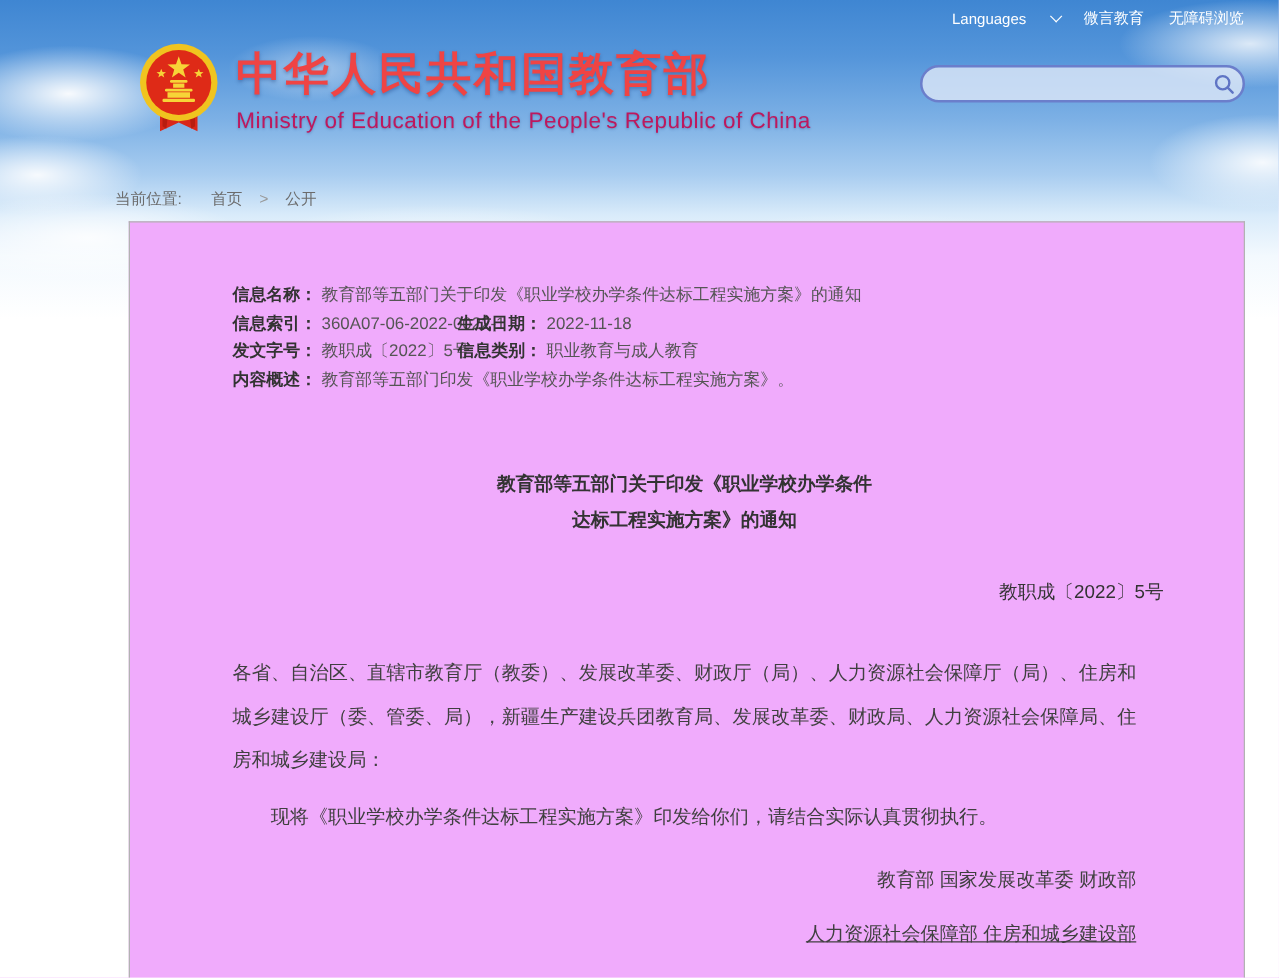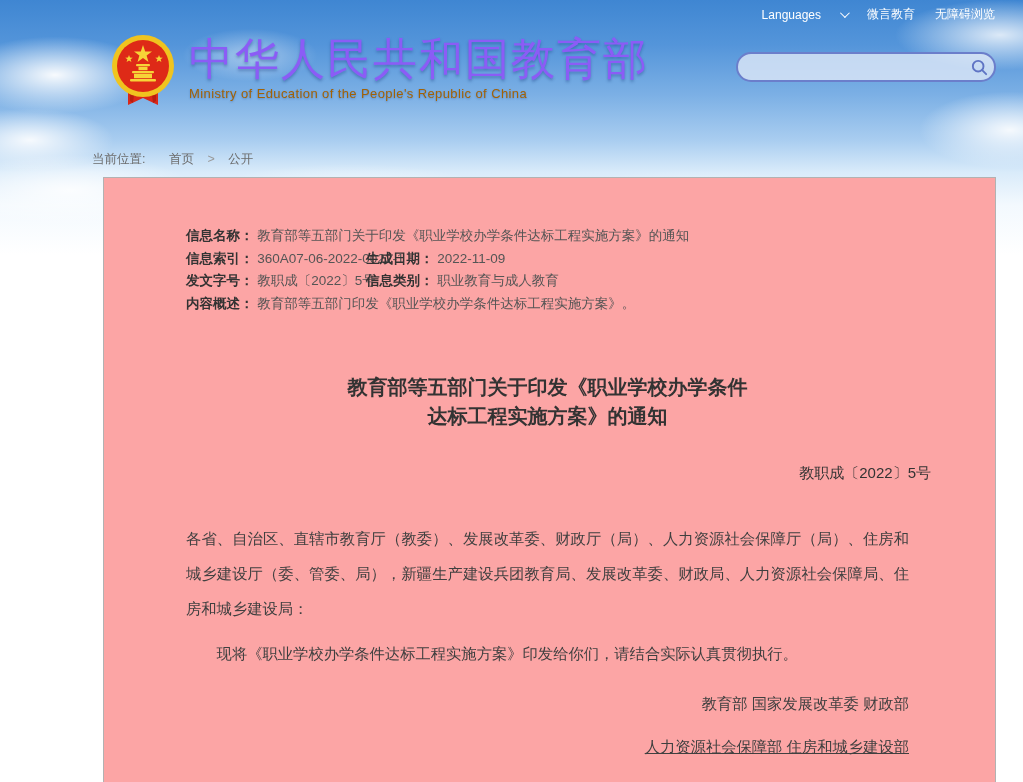--- a/index.html
+++ b/index.html
@@ -27,55 +27,55 @@
     position:absolute; top:6px; right:28px; display:flex; align-items:center; gap:20px;
     color:#fff; font-size:12px; z-index:5;
   }
   .topbar a { color:#fff; text-decoration:none; cursor:pointer; display:flex; align-items:center; gap:19px; }
   .chev { width:7px; height:7px; border-right:1.5px solid #fff; border-bottom:1.5px solid #fff; transform:rotate(45deg) translateY(-2px); display:inline-block; }
   
   .header { position:absolute; left:107px; top:33px; display:flex; align-items:flex-start; z-index:4; }
   .emblem { width:72px; height:74px; flex:0 0 auto; cursor:pointer; }
   .titles { margin-left:10px; padding-top:6px; }
   .site-title {
-    color:#8b5cf6; font-size:44px; font-weight:normal; letter-spacing:2px; line-height:40px;
+    color:#ef4444; font-size:36px; font-weight:bold; letter-spacing:2px; line-height:40px;
     text-shadow:0 2px 3px rgba(25,60,125,.4); cursor:pointer;
   }
   .site-sub {
-    color:#a16207; font-size:13px; margin-top:7px; letter-spacing:.4px;
+    color:#be185d; font-size:18px; margin-top:7px; letter-spacing:.4px;
     text-shadow:0 1px 2px rgba(25,60,125,.35);
   }
   
   .search {
     position:absolute; left:736px; top:52px; width:260px; height:30px; z-index:5;
     border:2px solid #6b7ecb; border-radius:16px;
     background:rgba(222,233,248,.8); display:flex; align-items:center;
   }
   .search input {
     flex:1; border:none; outline:none; background:transparent; height:100%;
     padding:0 6px 0 14px; font-size:13px; color:#33457a;
   }
   .search-btn { width:30px; height:26px; border:none; background:transparent; cursor:pointer; display:flex; align-items:center; justify-content:center; }
   
   .breadcrumb { position:absolute; left:92px; top:151px; font-size:12.5px; color:#6b6b6b; z-index:4; }
   .breadcrumb a { color:#6b6b6b; text-decoration:none; cursor:pointer; }
   .breadcrumb .sep { margin:0 10px; color:#999; }
   
   .panel {
     position:absolute; left:103px; top:177px; width:893px; height:606px;
-    background:#fca5a5; border:1px solid #b2b2b2; border-bottom:none; z-index:3;
+    background:#f0abfc; border:1px solid #b2b2b2; border-bottom:none; z-index:3;
     padding:47px 86px 0 82px;
   }
   .meta { font-size:13.5px; line-height:22.5px; color:#555; }
   .meta-row { position:relative; white-space:nowrap; }
   .meta-label { font-weight:bold; color:#333; }
   .meta-col2 { position:absolute; left:180px; top:0; }
   .meta-col3 { position:absolute; left:420px; top:0; }
   .doc-title {
-    margin-top:58px; text-align:center; font-size:20px; font-weight:bold;
+    margin-top:58px; text-align:center; font-size:15px; font-weight:bold;
     color:#333; line-height:29px;
   }
   .doc-number { margin-top:33px; text-align:right; font-size:15px; color:#333; padding-right:-20px; margin-right:-22px; }
   .body-text { margin-top:38px; font-size:15.3px; color:#404040; line-height:35px; text-align:justify; }
   .para-indent { text-indent:2em; margin-top:10px; }
   .sig { text-align:right; font-size:15.3px; color:#404040; }
   .sig-1 { margin-top:23px; }
   .sig-2 { margin-top:22px;text-decoration:underline; }
 </style>
 </head>
@@ -138,21 +138,21 @@
   <div class="meta">
     <div class="meta-row">
       <span class="meta-label">信息名称：</span>
       <span>教育部等五部门关于印发《职业学校办学条件达标工程实施方案》的通知</span>
     </div>
     <div class="meta-row">
       <span class="meta-label">信息索引：</span>
       <span>360A07-06-2022-0022-1</span>
       <span class="meta-col2">
         <span class="meta-label">生成日期：</span>
-        <span>2022-11-09</span>
+        <span>2022-11-18</span>
       </span>
     </div>
     <div class="meta-row">
       <span class="meta-label">发文字号：</span>
       <span>教职成〔2022〕5号</span>
       <span class="meta-col2">
         <span class="meta-label">信息类别：</span>
         <span>职业教育与成人教育</span>
       </span>
     </div>

